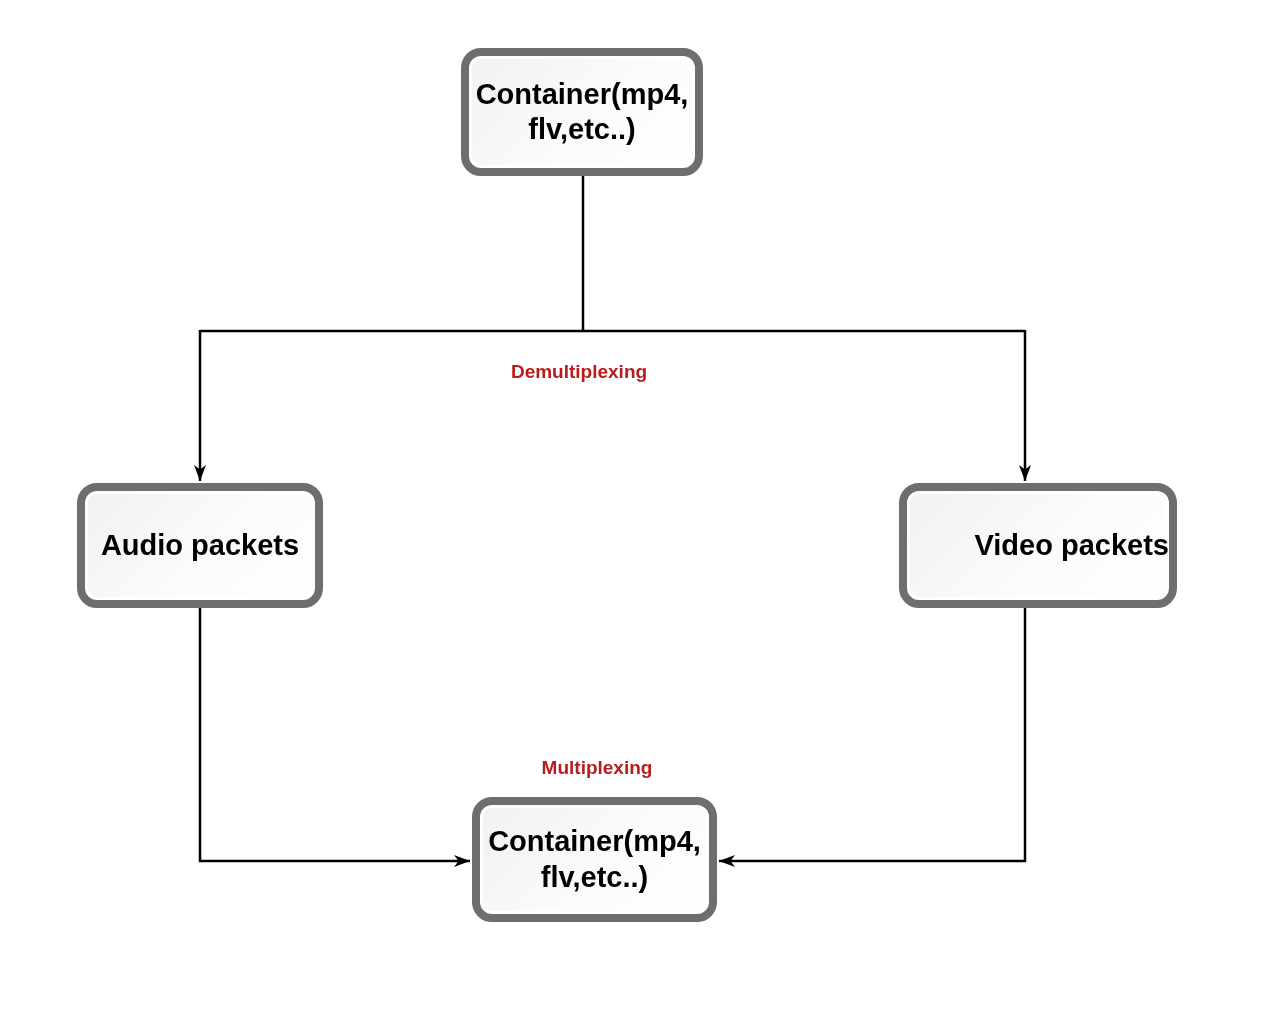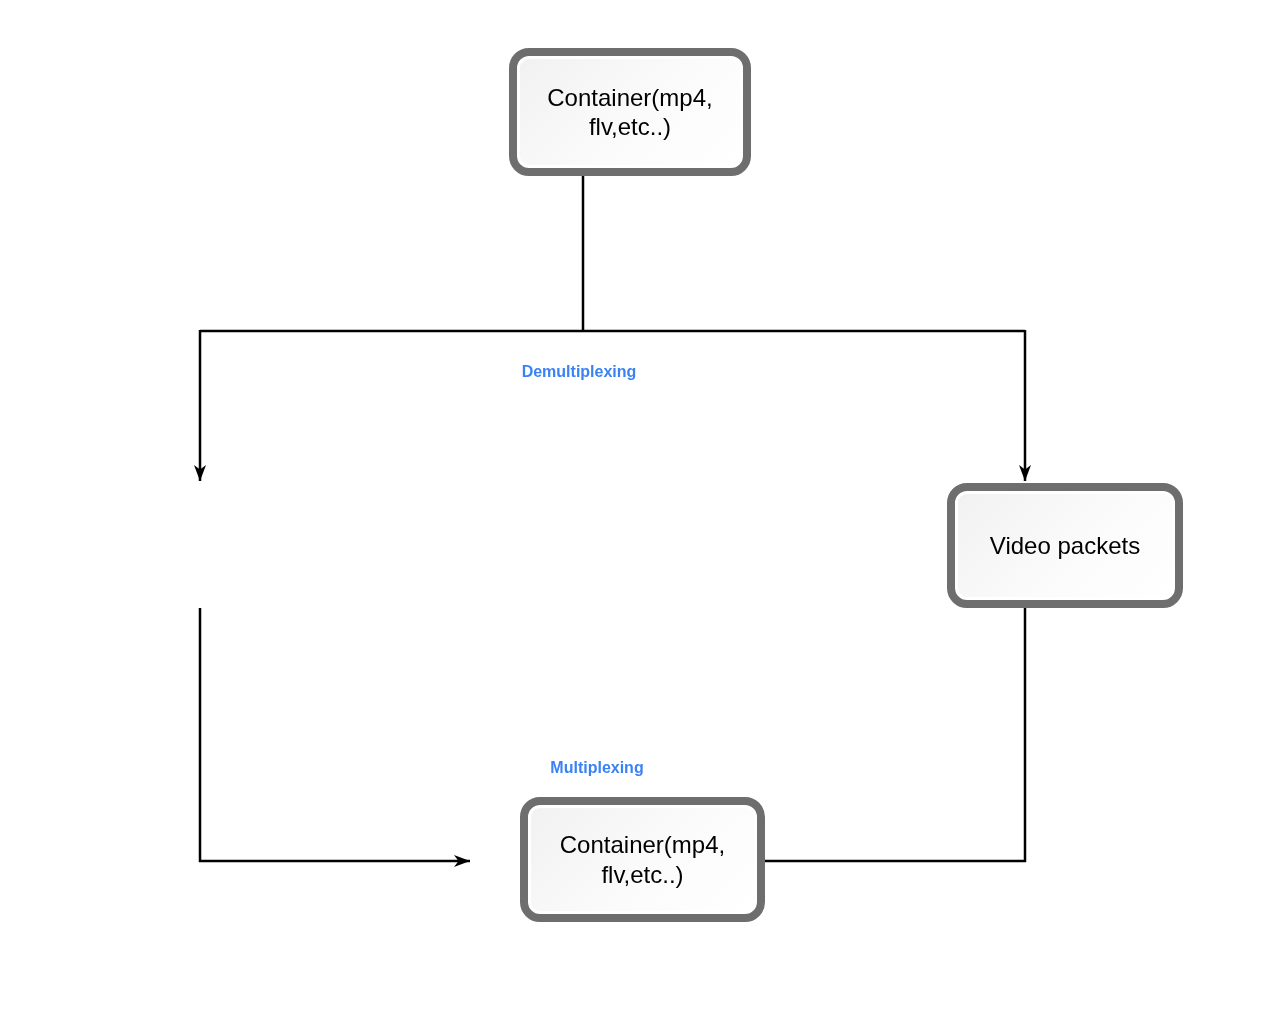--- a/index.html
+++ b/index.html
@@ -27,37 +27,36 @@
     box-sizing: border-box;
     border: 8px solid #6e6e6e;
     border-radius: 20px;
     background: linear-gradient(135deg, #f1f1f1 0%, #fbfbfb 55%, #ffffff 100%);
     box-shadow: inset 0 0 0 3px #ffffff;
     display: flex;
     flex-direction: column;
     align-items: center;
     justify-content: center;
     text-align: center;
-    font-weight: normal;
-    font-size: 24px;
+    font-weight: bold;
+    font-size: 29px;
     line-height: 1.22;
     color: #000000;
-    margin-left: 48px;
   }
   .node span { display: block; }
   .node-top    { left: 461px; top: 48px;  width: 242px; height: 128px; }
   .node-audio  { left: 77px;  top: 483px; width: 246px; height: 125px; }
-  .node-video  { left: 899px; top: 483px; width: 236px; height: 125px; }
+  .node-video  { left: 899px; top: 483px; width: 278px; height: 125px; align-items: flex-end; }
   .node-bottom { left: 472px; top: 797px; width: 245px; height: 125px; }
   .edge-label {
     position: absolute;
     transform: translate(-50%, -50%);
     font-weight: bold;
-    font-size: 16px;
-    color: #3b82f6;
+    font-size: 19px;
+    color: #b91c1c;
     white-space: nowrap;
   }
   .label-demux { left: 579px; top: 372px; }
   .label-mux   { left: 597px; top: 768px; }
 </style>
 </head>
 <body>
 
 <div class="canvas">
 
@@ -83,20 +82,23 @@
     <path d="M1025,608 L1025,862" fill="none" stroke="#000000" stroke-width="2.5"></path>
 
     <path d="M1026,861 L719,861" fill="none" stroke="#000000" stroke-width="2.5" marker-end="url(#arrow)"></path>
   </svg>
 
   <div class="node node-top">
     <span>Container(mp4,</span>
     <span>flv,etc..)</span>
   </div>
 
+  <div class="node node-audio">
+    <span>Audio packets</span>
+  </div>
 
   <div class="node node-video">
     <span>Video packets</span>
   </div>
 
   <div class="node node-bottom">
     <span>Container(mp4,</span>
     <span>flv,etc..)</span>
   </div>
 

